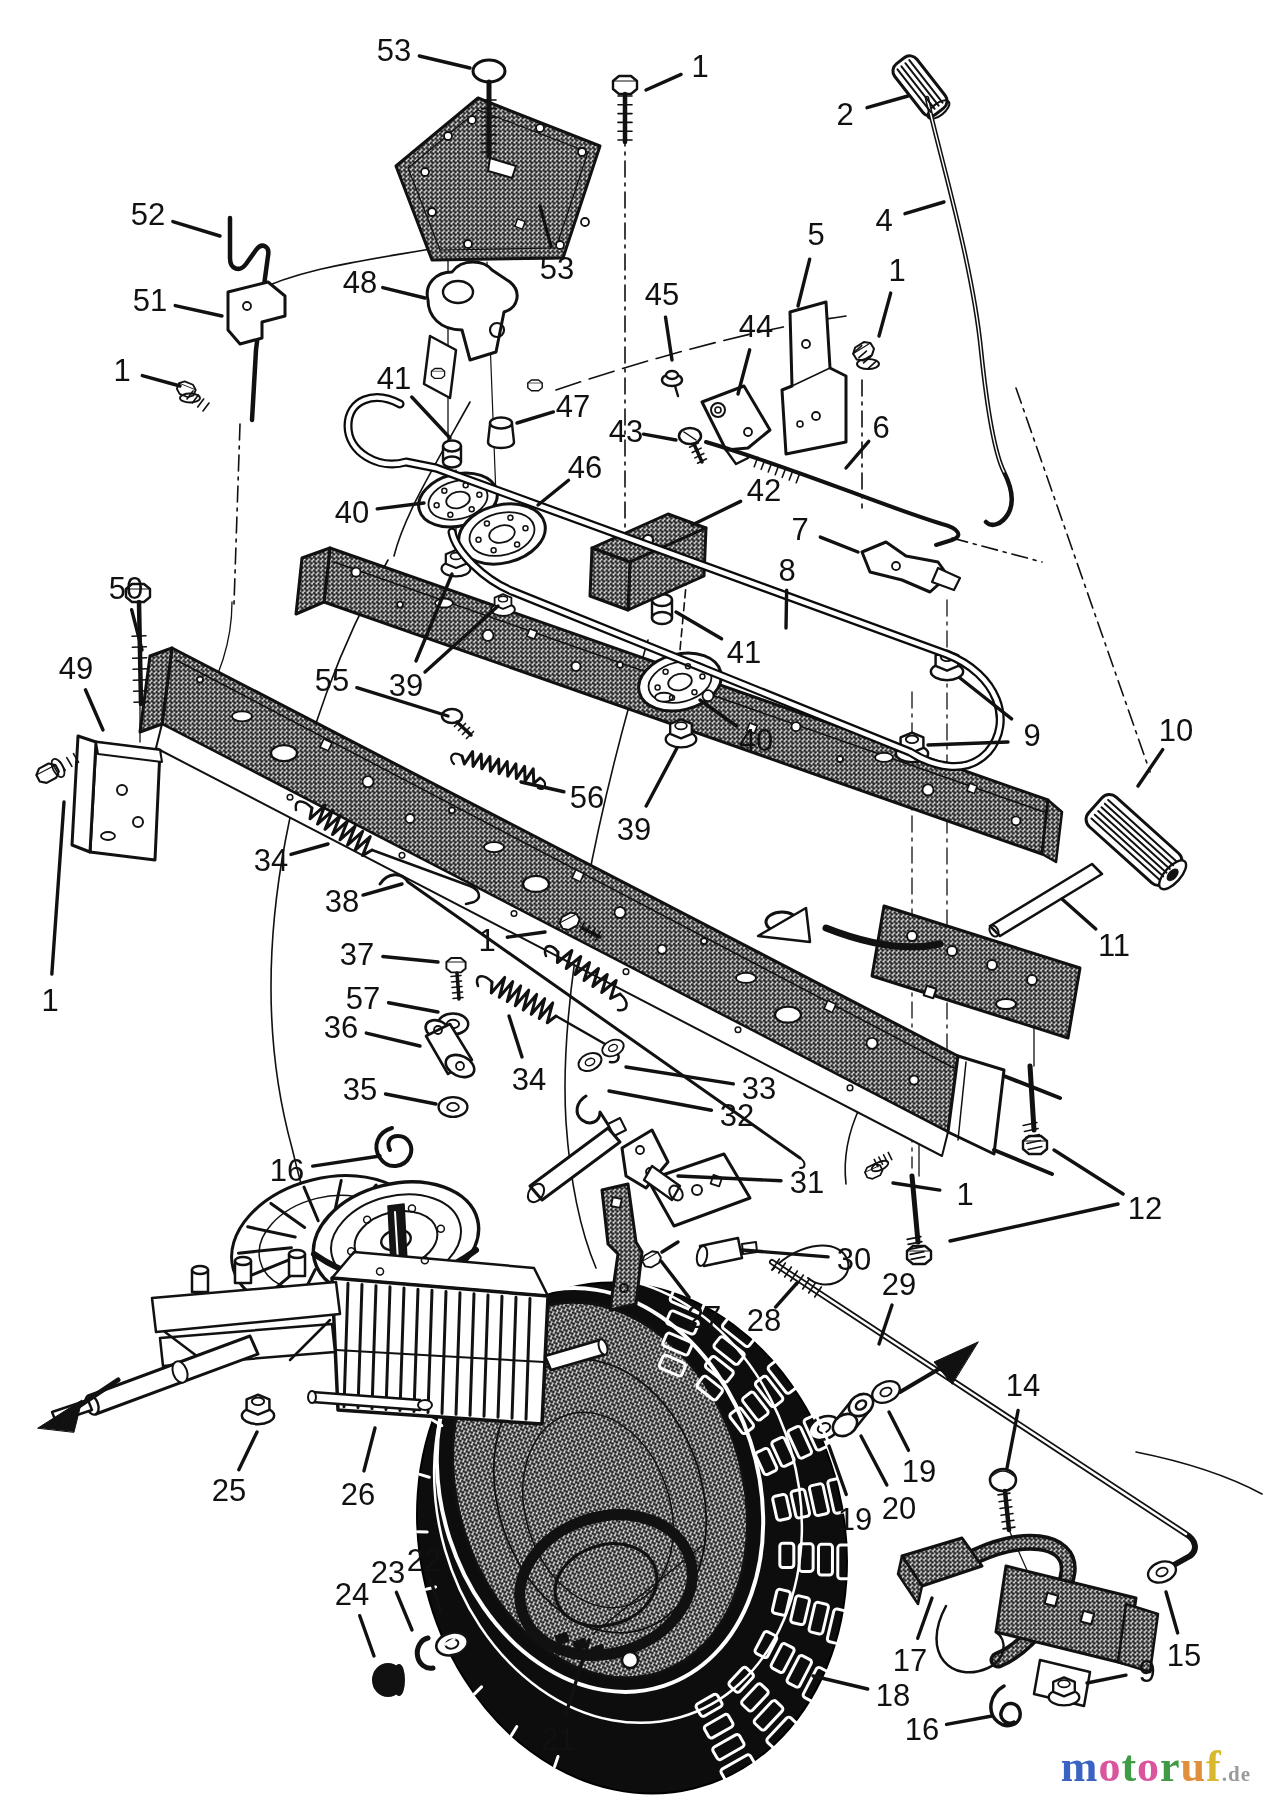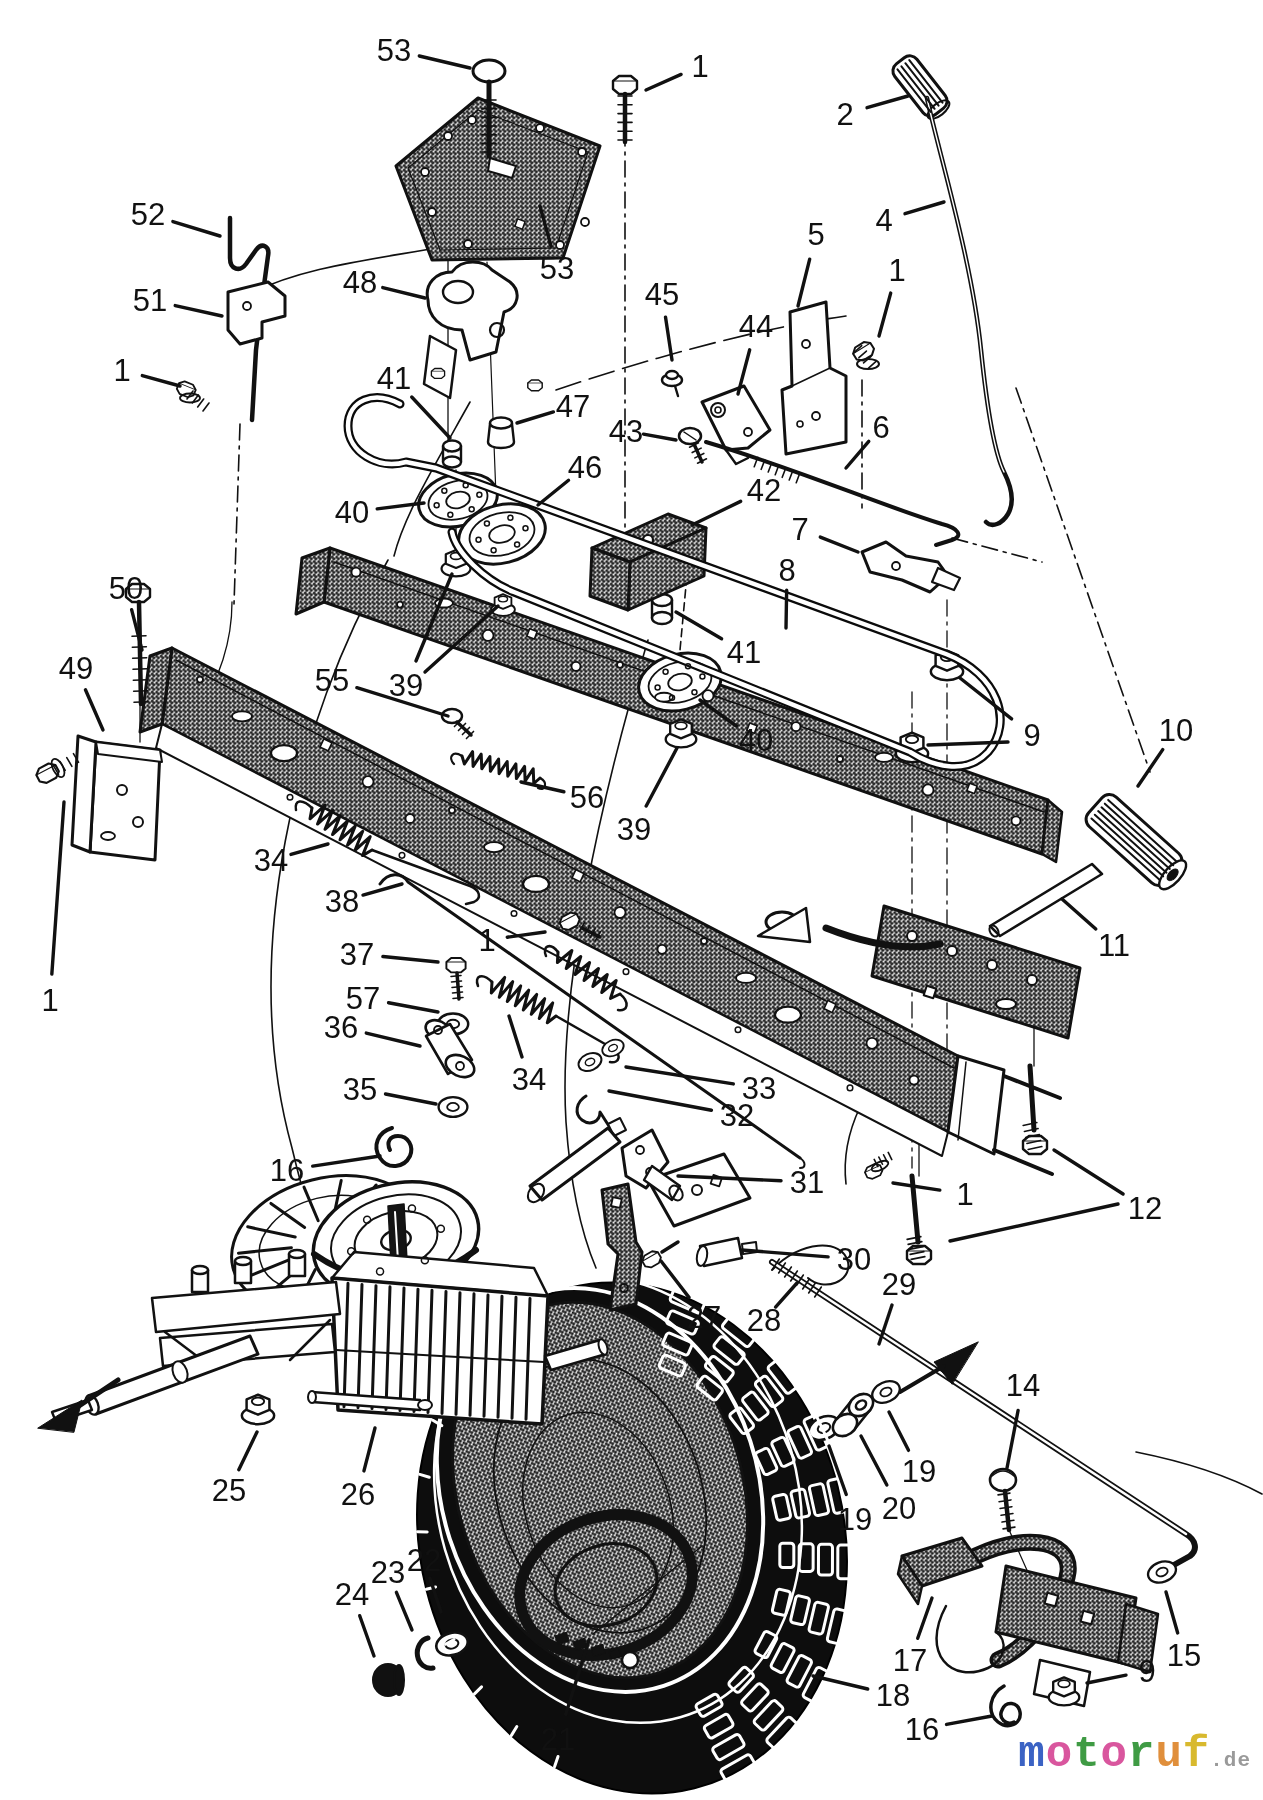--- a/index.html
+++ b/index.html
@@ -1,20 +1,20 @@
 <!DOCTYPE html>
 <html><head>
 <meta charset="utf-8">
 <style>
   html,body{margin:0;padding:0;background:#fff;}
   #page{position:relative;width:1263px;height:1800px;background:#ffffff;overflow:hidden;
         font-family:"Liberation Sans",sans-serif;}
   #art{position:absolute;left:0;top:0;}
   svg text.co{font-family:"Liberation Sans",sans-serif;font-size:31px;fill:#111;}
-  #logo{position:absolute;right:12px;bottom:21px;font-family:Liberation Mono, monospace;
+  #logo{position:absolute;right:12px;bottom:8px;font-family:Liberation Serif, serif;
         font-weight:bold;font-size:44px;letter-spacing:1px;white-space:nowrap;}
   #logo .de{font-size:21px;font-weight:bold;}
 </style>
 </head>
 <body>
 
 <div id="page">
 <svg id="art" width="1263" height="1800" viewBox="0 0 1263 1800" stroke="#111" fill="none" stroke-linecap="round" stroke-linejoin="round">
 <defs>
   <pattern id="stip" width="4.5" height="4.5" patternUnits="userSpaceOnUse">

